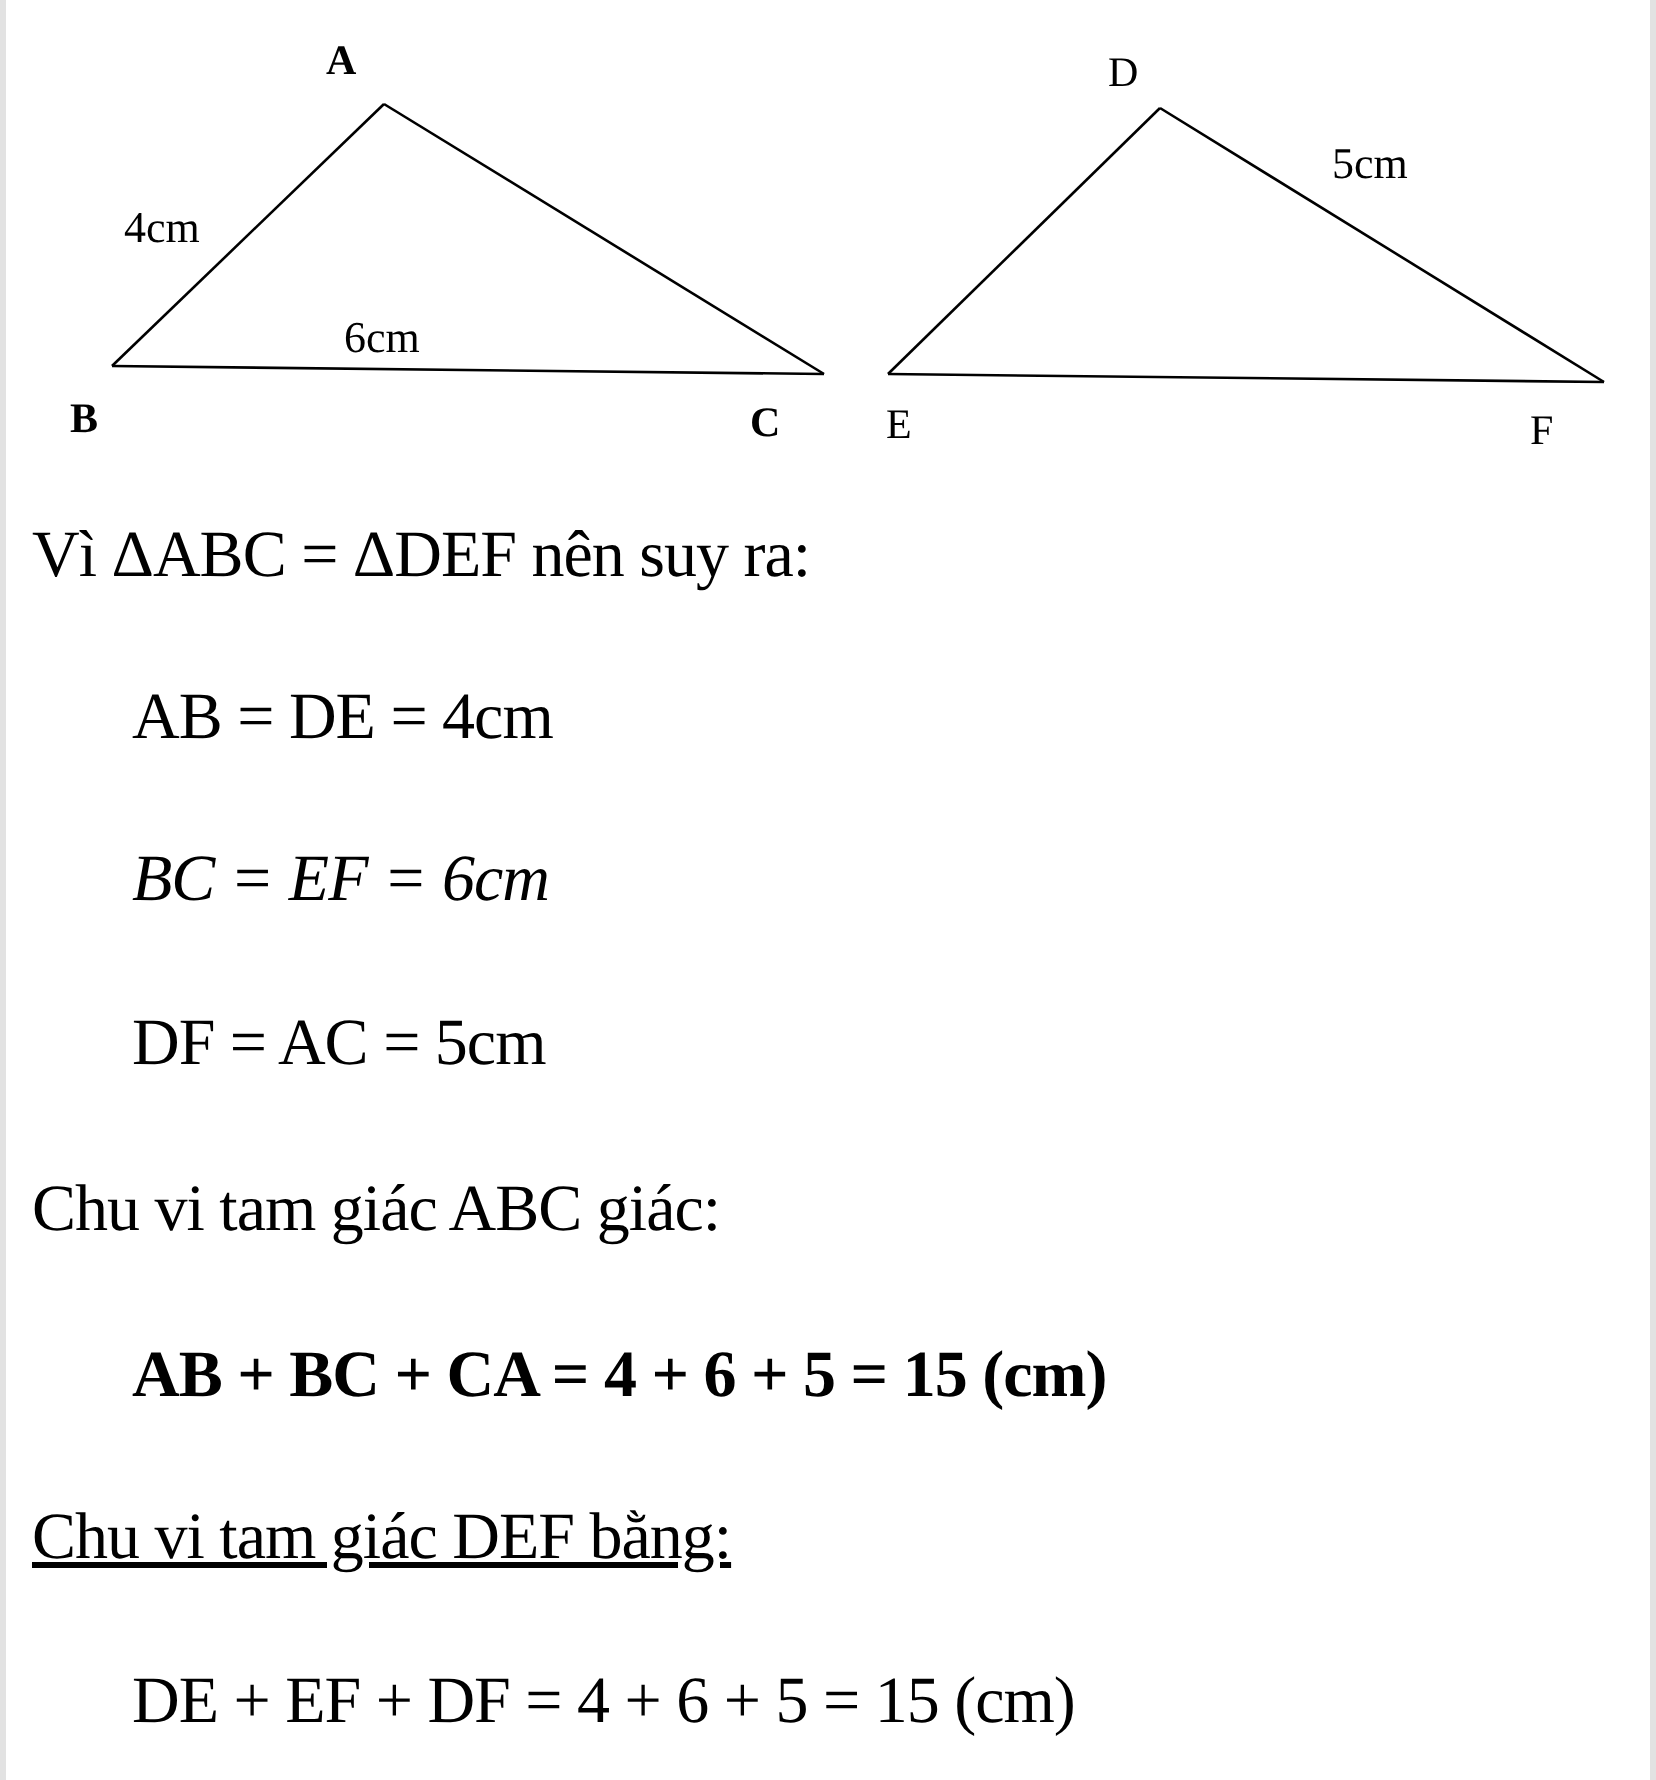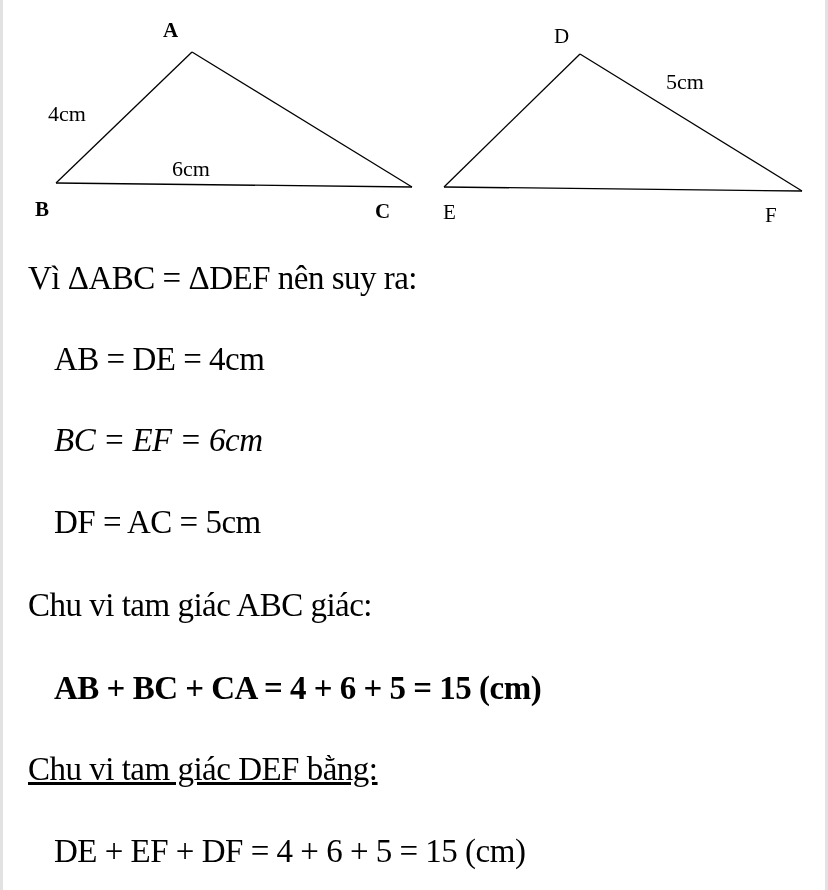--- a/index.html
+++ b/index.html
@@ -43,22 +43,22 @@
       line-height: 1;
     }
     .line {
       position: absolute;
       left: 0;
       font-size: 33px;
       line-height: 1;
       white-space: nowrap;
       letter-spacing: -0.5px;
     }
-    .line.indent { left: 54px; }
-    .line.head { left: 28px; }
+    .line.indent { left: 66px; }
+    .line.head { left: 16px; }
   </style>
 </head>
 <body>
 
 <div class="edge-left"></div>
 <div class="edge-right"></div>
 
 <div class="figure">
   <svg width="828" height="240" viewBox="0 0 828 240">
     <g stroke="#000" stroke-width="1.3" fill="none">
@@ -69,21 +69,21 @@
     <g stroke="#000" stroke-width="1.3" fill="none">
       <line x1="580" y1="54" x2="444" y2="187"></line>
       <line x1="580" y1="54" x2="802" y2="191"></line>
       <line x1="444" y1="187" x2="802" y2="191"></line>
     </g>
   </svg>
 
   <span class="vlabel bold" style="left:163px; top:20px;">A</span>
   <span class="vlabel bold" style="left:35px; top:199px;">B</span>
   <span class="vlabel bold" style="left:375px; top:201px;">C</span>
-  <span class="slabel" style="left:48px; top:103px;">4cm</span>
+  <span class="slabel" style="left:62px; top:103px;">4cm</span>
   <span class="slabel" style="left:172px; top:158px;font-family:Liberation Serif, serif;">6cm</span>
 
   <span class="vlabel" style="left:554px; top:26px;">D</span>
   <span class="vlabel" style="left:443px; top:202px;">E</span>
   <span class="vlabel" style="left:765px; top:205px;">F</span>
   <span class="slabel" style="left:666px; top:71px;text-align:right;">5cm</span>
 </div>
 
 <div class="line head" style="top:262px;">Vì ΔABC = ΔDEF nên suy ra:</div>
 <div class="line indent" style="top:343px;">AB = DE = 4cm</div>

